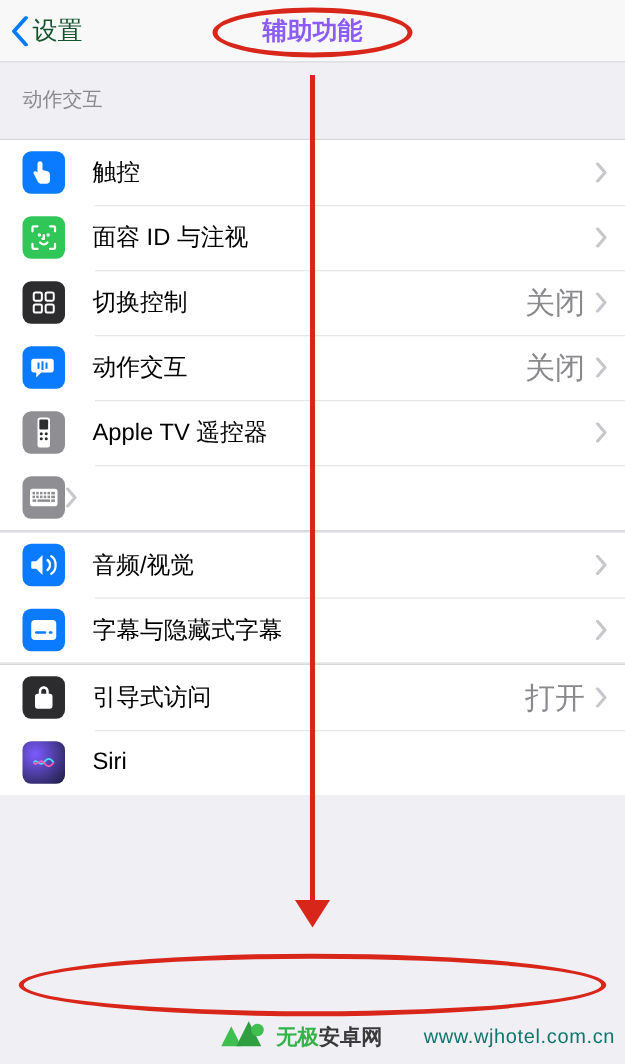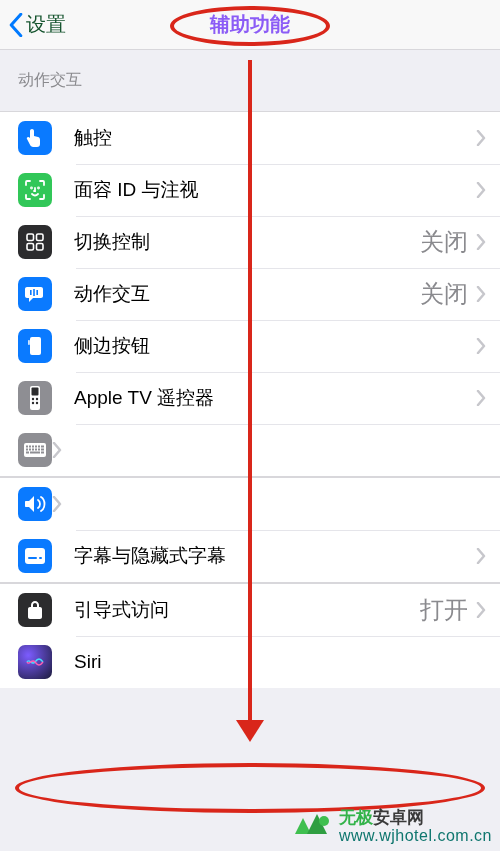--- a/index.html
+++ b/index.html
@@ -31,21 +31,21 @@
 
   
   .arrow-line { position: absolute; left: 248px; top: 60px; width: 4px; height: 670px; background: #d9261a; z-index: 5; }
   .arrow-head { position: absolute; left: 236px; top: 720px; width: 0; height: 0; border-left: 14px solid transparent; border-right: 14px solid transparent; border-top: 22px solid #d9261a; z-index: 5; }
 
   .guided-ring { position: absolute; border: 4px solid #d9261a; border-radius: 50%/50%; width: 470px; height: 50px; top: 763px; left: 15px; pointer-events: none; z-index: 6; }
 
   
   .watermark { position: absolute; right: 8px; bottom: 6px; display: flex; align-items: center; z-index: 10; }
   .watermark .logo { width: 44px; height: 30px; margin-right: 6px; }
-  .watermark .wm-text { display: flex; flex-direction: column; line-height: 1.1; }
+  .watermark .wm-text { display: flex; line-height: 1.1; gap: 33px; }
   .watermark .wm-line1 { color: #3a3a3a; font-size: 17px; font-weight: 600; }
   .watermark .wm-line1 span { color: #33b34a; }
   .watermark .wm-line2 { color: #0f766e; font-size: 16px; letter-spacing: 0.5px; }
 </style>
 </head>
 <body>
 
 <div class="screen">
 
   <div class="navbar">
@@ -123,34 +123,20 @@
       </div>
       <div class="label">动作交互</div>
       <div class="status">关闭</div>
       <div class="chevron">
           <svg viewBox="0 0 10 16">
             <polyline points="2,1 8,8 2,15" fill="none" stroke="#c7c7cc" stroke-width="2.5" stroke-linecap="round" stroke-linejoin="round"></polyline>
           </svg>
         </div>
     </div>
 
-    <div class="row">
-      <div class="icon ic-blue">
-        <svg width="20" height="22" viewBox="0 0 20 22">
-            <rect x="5" y="2" width="11" height="18" rx="2" fill="#fff"></rect>
-            <rect x="3.2" y="5" width="1.5" height="5" rx="0.7" fill="#fff"></rect>
-          </svg>
-      </div>
-      <div class="label">侧边按钮</div>
-      <div class="chevron">
-          <svg viewBox="0 0 10 16">
-            <polyline points="2,1 8,8 2,15" fill="none" stroke="#c7c7cc" stroke-width="2.5" stroke-linecap="round" stroke-linejoin="round"></polyline>
-          </svg>
-        </div>
-    </div>
 
     <div class="row">
       <div class="icon ic-gray">
         <svg width="12" height="26" viewBox="0 0 12 26">
             <rect x="1" y="1" width="10" height="24" rx="2" fill="#fff"></rect>
             <rect x="2.5" y="2.5" width="7" height="8" rx="1" fill="#2c2c2e"></rect>
             <circle cx="4" cy="14" r="1.2" fill="#2c2c2e"></circle>
             <circle cx="8" cy="14" r="1.2" fill="#2c2c2e"></circle>
             <circle cx="4" cy="18" r="1.2" fill="#2c2c2e"></circle>
             <circle cx="8" cy="18" r="1.2" fill="#2c2c2e"></circle>
@@ -198,20 +184,21 @@
   <div class="list list-top-border list-bottom-border">
 
 
     <div class="row">
       <div class="icon ic-blue">
         <svg width="22" height="18" viewBox="0 0 22 18">
             <path fill="#fff" d="M2 6h3l5-5v16l-5-5H2c-.6 0-1-.4-1-1V7c0-.6.4-1 1-1z"></path>
             <path fill="none" stroke="#fff" stroke-width="1.8" stroke-linecap="round" d="M14 5c1.5 1 2 2.5 2 4s-.5 3-2 4M17 2c2.5 1.5 3.5 4 3.5 7s-1 5.5-3.5 7"></path>
           </svg>
       </div>
+      <div class="label">音频/视觉</div>
       <div class="chevron">
           <svg viewBox="0 0 10 16">
             <polyline points="2,1 8,8 2,15" fill="none" stroke="#c7c7cc" stroke-width="2.5" stroke-linecap="round" stroke-linejoin="round"></polyline>
           </svg>
         </div>
     </div>
 
     <div class="row">
       <div class="icon ic-blue">
         <svg width="22" height="18" viewBox="0 0 22 18">

